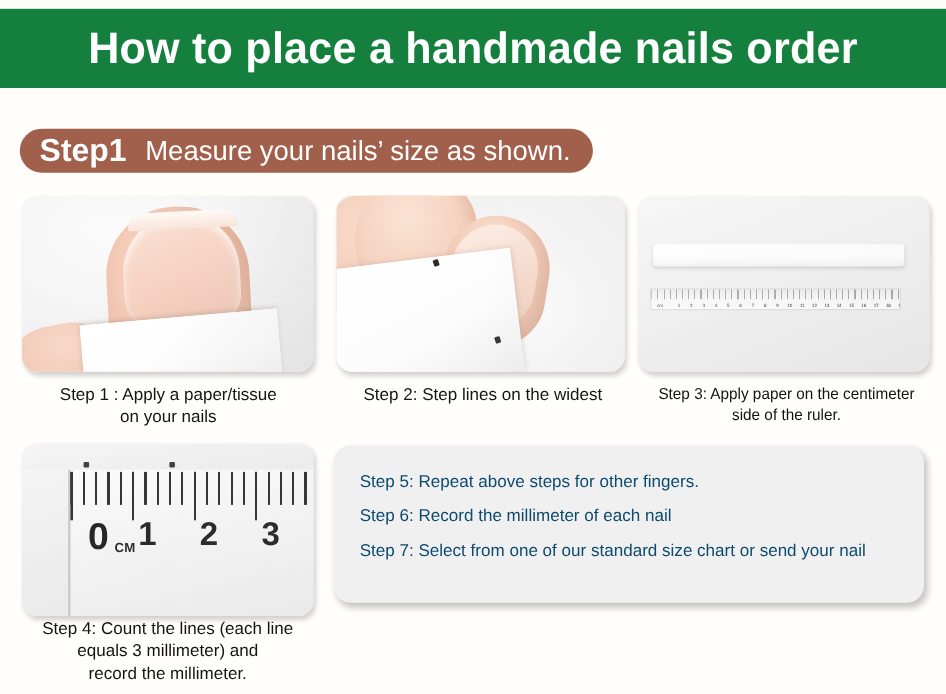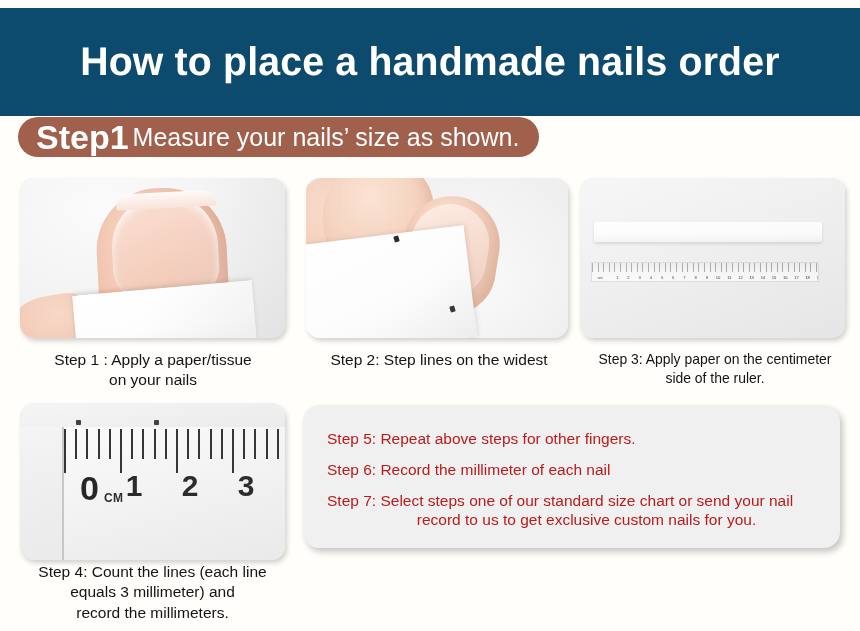--- a/index.html
+++ b/index.html
@@ -22,22 +22,22 @@
     height: 631px;
     background: #fffefa;
   }
 
   
   .banner {
     position: absolute;
     left: 0;
     top: 8px;
     width: 860px;
-    height: 108px;
-    background: #0c4a6e;
+    height: 72px;
+    background: #15803d;
     display: flex;
     align-items: center;
     justify-content: center;
     box-sizing: border-box;
   }
   .banner-title {
     color: #ffffff;
     font-size: 40px;
     font-weight: bold;
     letter-spacing: 0.2px;
@@ -54,23 +54,23 @@
     height: 40px;
     padding: 0 20px 0 18px;
     background: #a0604b;
     border-radius: 20px;
     display: flex;
     align-items: center;
     color: #ffffff;
     white-space: nowrap;
   }
   .step-pill-label {
-    font-size: 34px;
+    font-size: 29px;
     font-weight: bold;
-    margin-right: 4px;
+    margin-right: 17px;
   }
   .step-pill-text {
     font-size: 25px;
     font-weight: normal;
   }
 
   
   .card {
     position: absolute;
     border-radius: 14px;
@@ -307,21 +307,21 @@
     width: 537px;
     height: 143px;
     background: #f0f0f0;
     border-radius: 16px;
     box-shadow: 3px 4px 6px rgba(0,0,0,0.22);
     box-sizing: border-box;
     padding: 24px 22px 0 24px;
   }
   .steps-line {
     font-size: 15.5px;
-    color: #b91c1c;
+    color: #0c4a6e;
     line-height: 1.28;
     margin-bottom: 11px;
     white-space: nowrap;
   }
   .steps-line.wrap {
     white-space: normal;
     margin-bottom: 0;
   }
   .steps-line.wrap .second {
     display: block;
@@ -432,25 +432,24 @@
   </div>
 
   <div class="caption cap-3">
     <div>Step 3: Apply paper on the centimeter</div>
     <div>side of the ruler.</div>
   </div>
 
   <div class="caption cap-4">
     <div>Step 4: Count the lines (each line</div>
     <div>equals 3 millimeter) and</div>
-    <div>record the millimeters.</div>
+    <div>record the millimeter.</div>
   </div>
 
   <div class="steps-panel">
     <div class="steps-line">Step 5: Repeat above steps for other fingers.</div>
     <div class="steps-line">Step 6: Record the millimeter of  each nail</div>
     <div class="steps-line wrap">
-      <span>Step 7: Select steps one of our standard size chart or send your nail</span>
-      <span class="second">record to us to get exclusive custom nails for you.</span>
+      <span>Step 7: Select from one of our standard size chart or send your nail</span>
     </div>
   </div>
 
 </div>
 
 </body></html>

